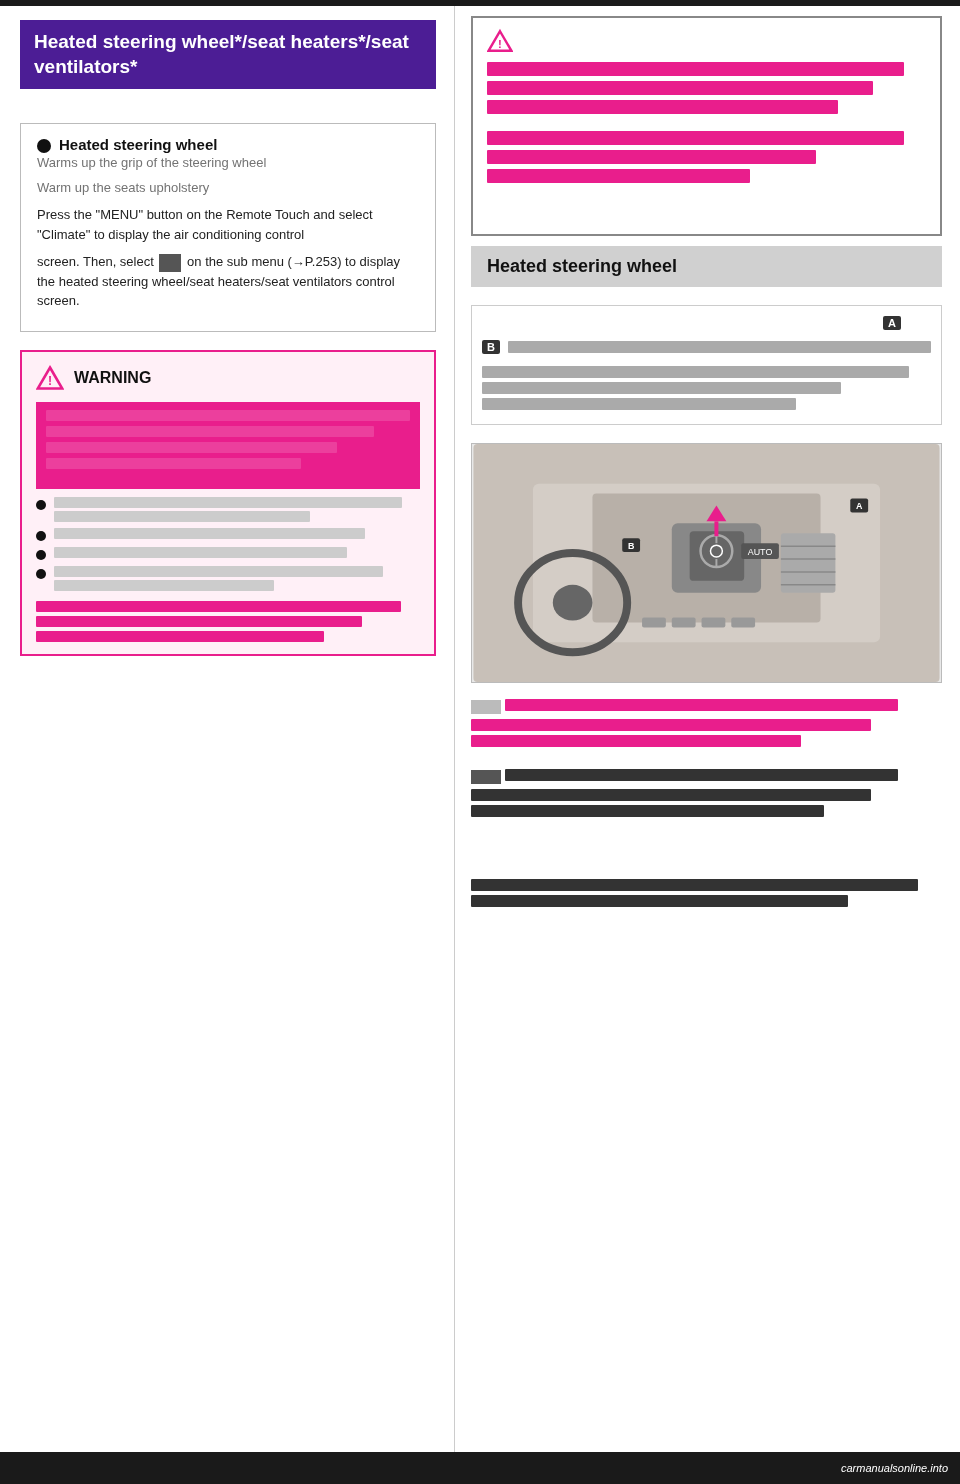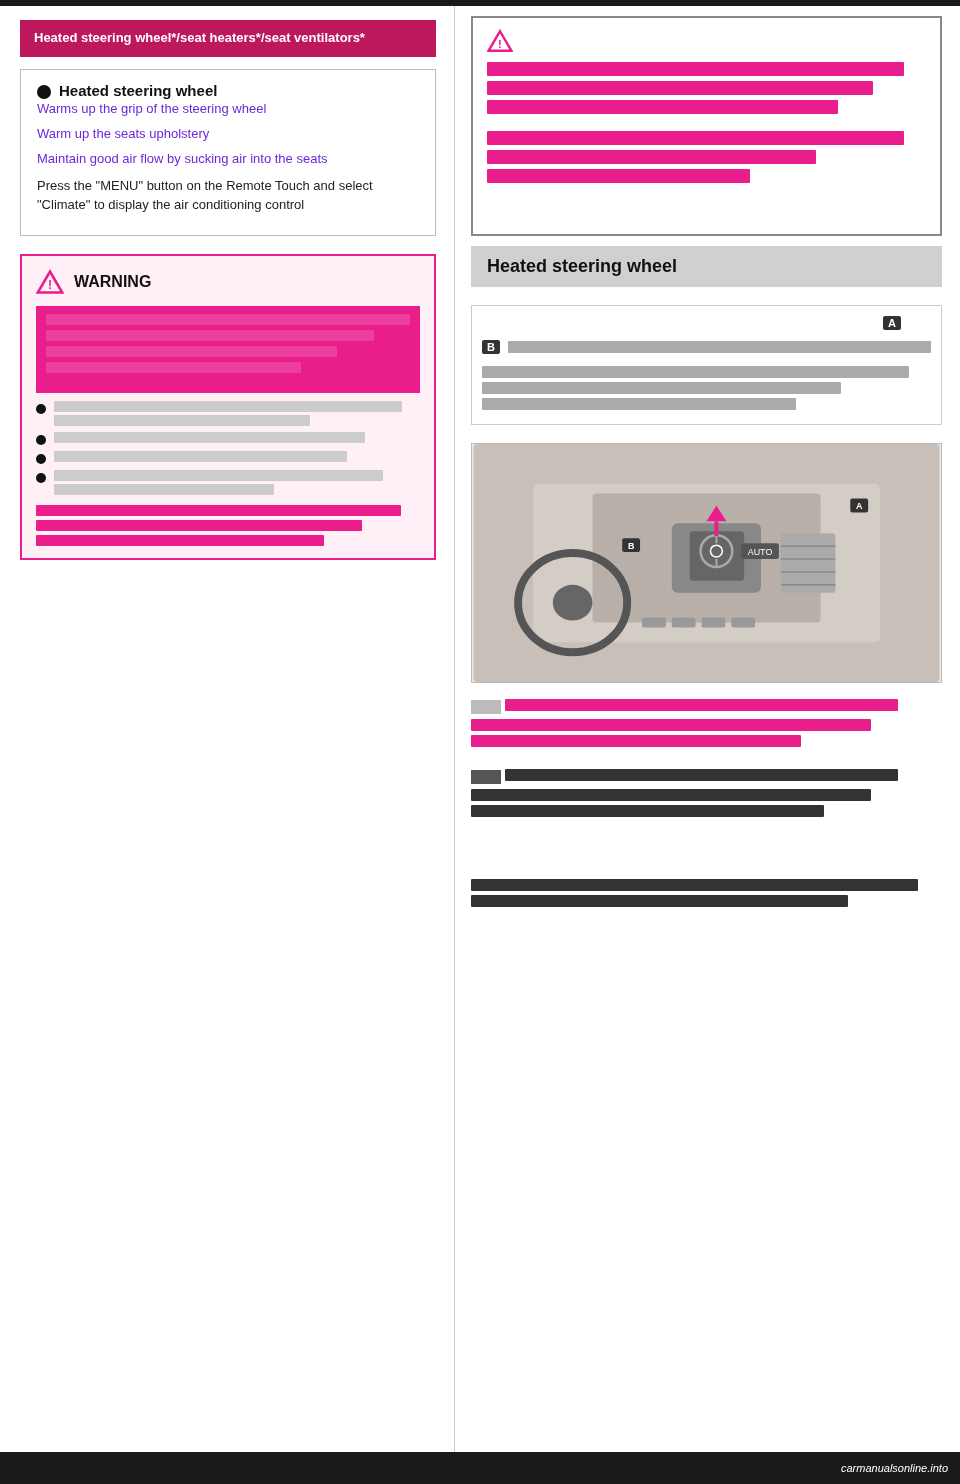--- a/index.html
+++ b/index.html
@@ -32,27 +32,27 @@
     
     .right-col {
       width: 505px;
       padding: 16px 18px 20px 16px;
       display: flex;
       flex-direction: column;
       gap: 10px;
     }
     
     .title-box {
-      background: #be185d;
+      background: #4c1d95;
       color: #fff;
       padding: 10px 14px;
-      font-size: 13px;
+      font-size: 19px;
       font-weight: bold;
       line-height: 1.3;
-      margin-bottom: 12px;
+      margin-bottom: 34px;
     }
     
     .feature-box {
       border: 1px solid #bbb;
       padding: 12px 16px;
       background: #fff;
       margin-bottom: 14px;
     }
     .feature-item {
       display: flex;
@@ -67,21 +67,21 @@
       flex-shrink: 0;
       margin-top: 3px;
       margin-right: 8px;
     }
     .feature-title {
       font-size: 15px;
       font-weight: bold;
     }
     .feature-desc {
       font-size: 13px;
-      color: #6d28d9;
+      color: #737373;
       margin-bottom: 10px;
       padding-left: 0;
       margin-left: 0;
     }
     .instruction-text {
       font-size: 13px;
       color: #222;
       line-height: 1.5;
       margin-bottom: 8px;
     }
@@ -281,24 +281,28 @@
     <div class="feature-box">
 
       <div class="feature-item">
         <div class="bullet"></div>
         <span class="feature-title">Heated steering wheel</span>
       </div>
       <p class="feature-desc">Warms up the grip of the steering wheel</p>
 
       <p class="feature-desc">Warm up the seats upholstery</p>
 
-      <p class="feature-desc">Maintain good air flow by sucking air into the seats</p>
 
       <p class="instruction-text">
         <span>Press the "MENU" button on the Remote Touch and select "Climate" to display the air conditioning control</span>
+      </p>
+      <p class="instruction-text">
+        <span>screen. Then, select </span>
+        <span class="inline-icon"></span>
+        <span>on the sub menu (→P.253) to display the heated steering wheel/seat heaters/seat ventilators control screen.</span>
       </p>
     </div>
 
     <div class="warning-box-left">
       <div class="warning-header">
 
         <svg class="warning-triangle" viewBox="0 0 32 28" fill="none" xmlns="http://www.w3.org/2000/svg">
           <polygon points="16,2 30,26 2,26" fill="none" stroke="#e91e8c" stroke-width="3"></polygon>
           <text x="16" y="22" text-anchor="middle" font-size="14" font-weight="bold" fill="#e91e8c">!</text>
         </svg>

